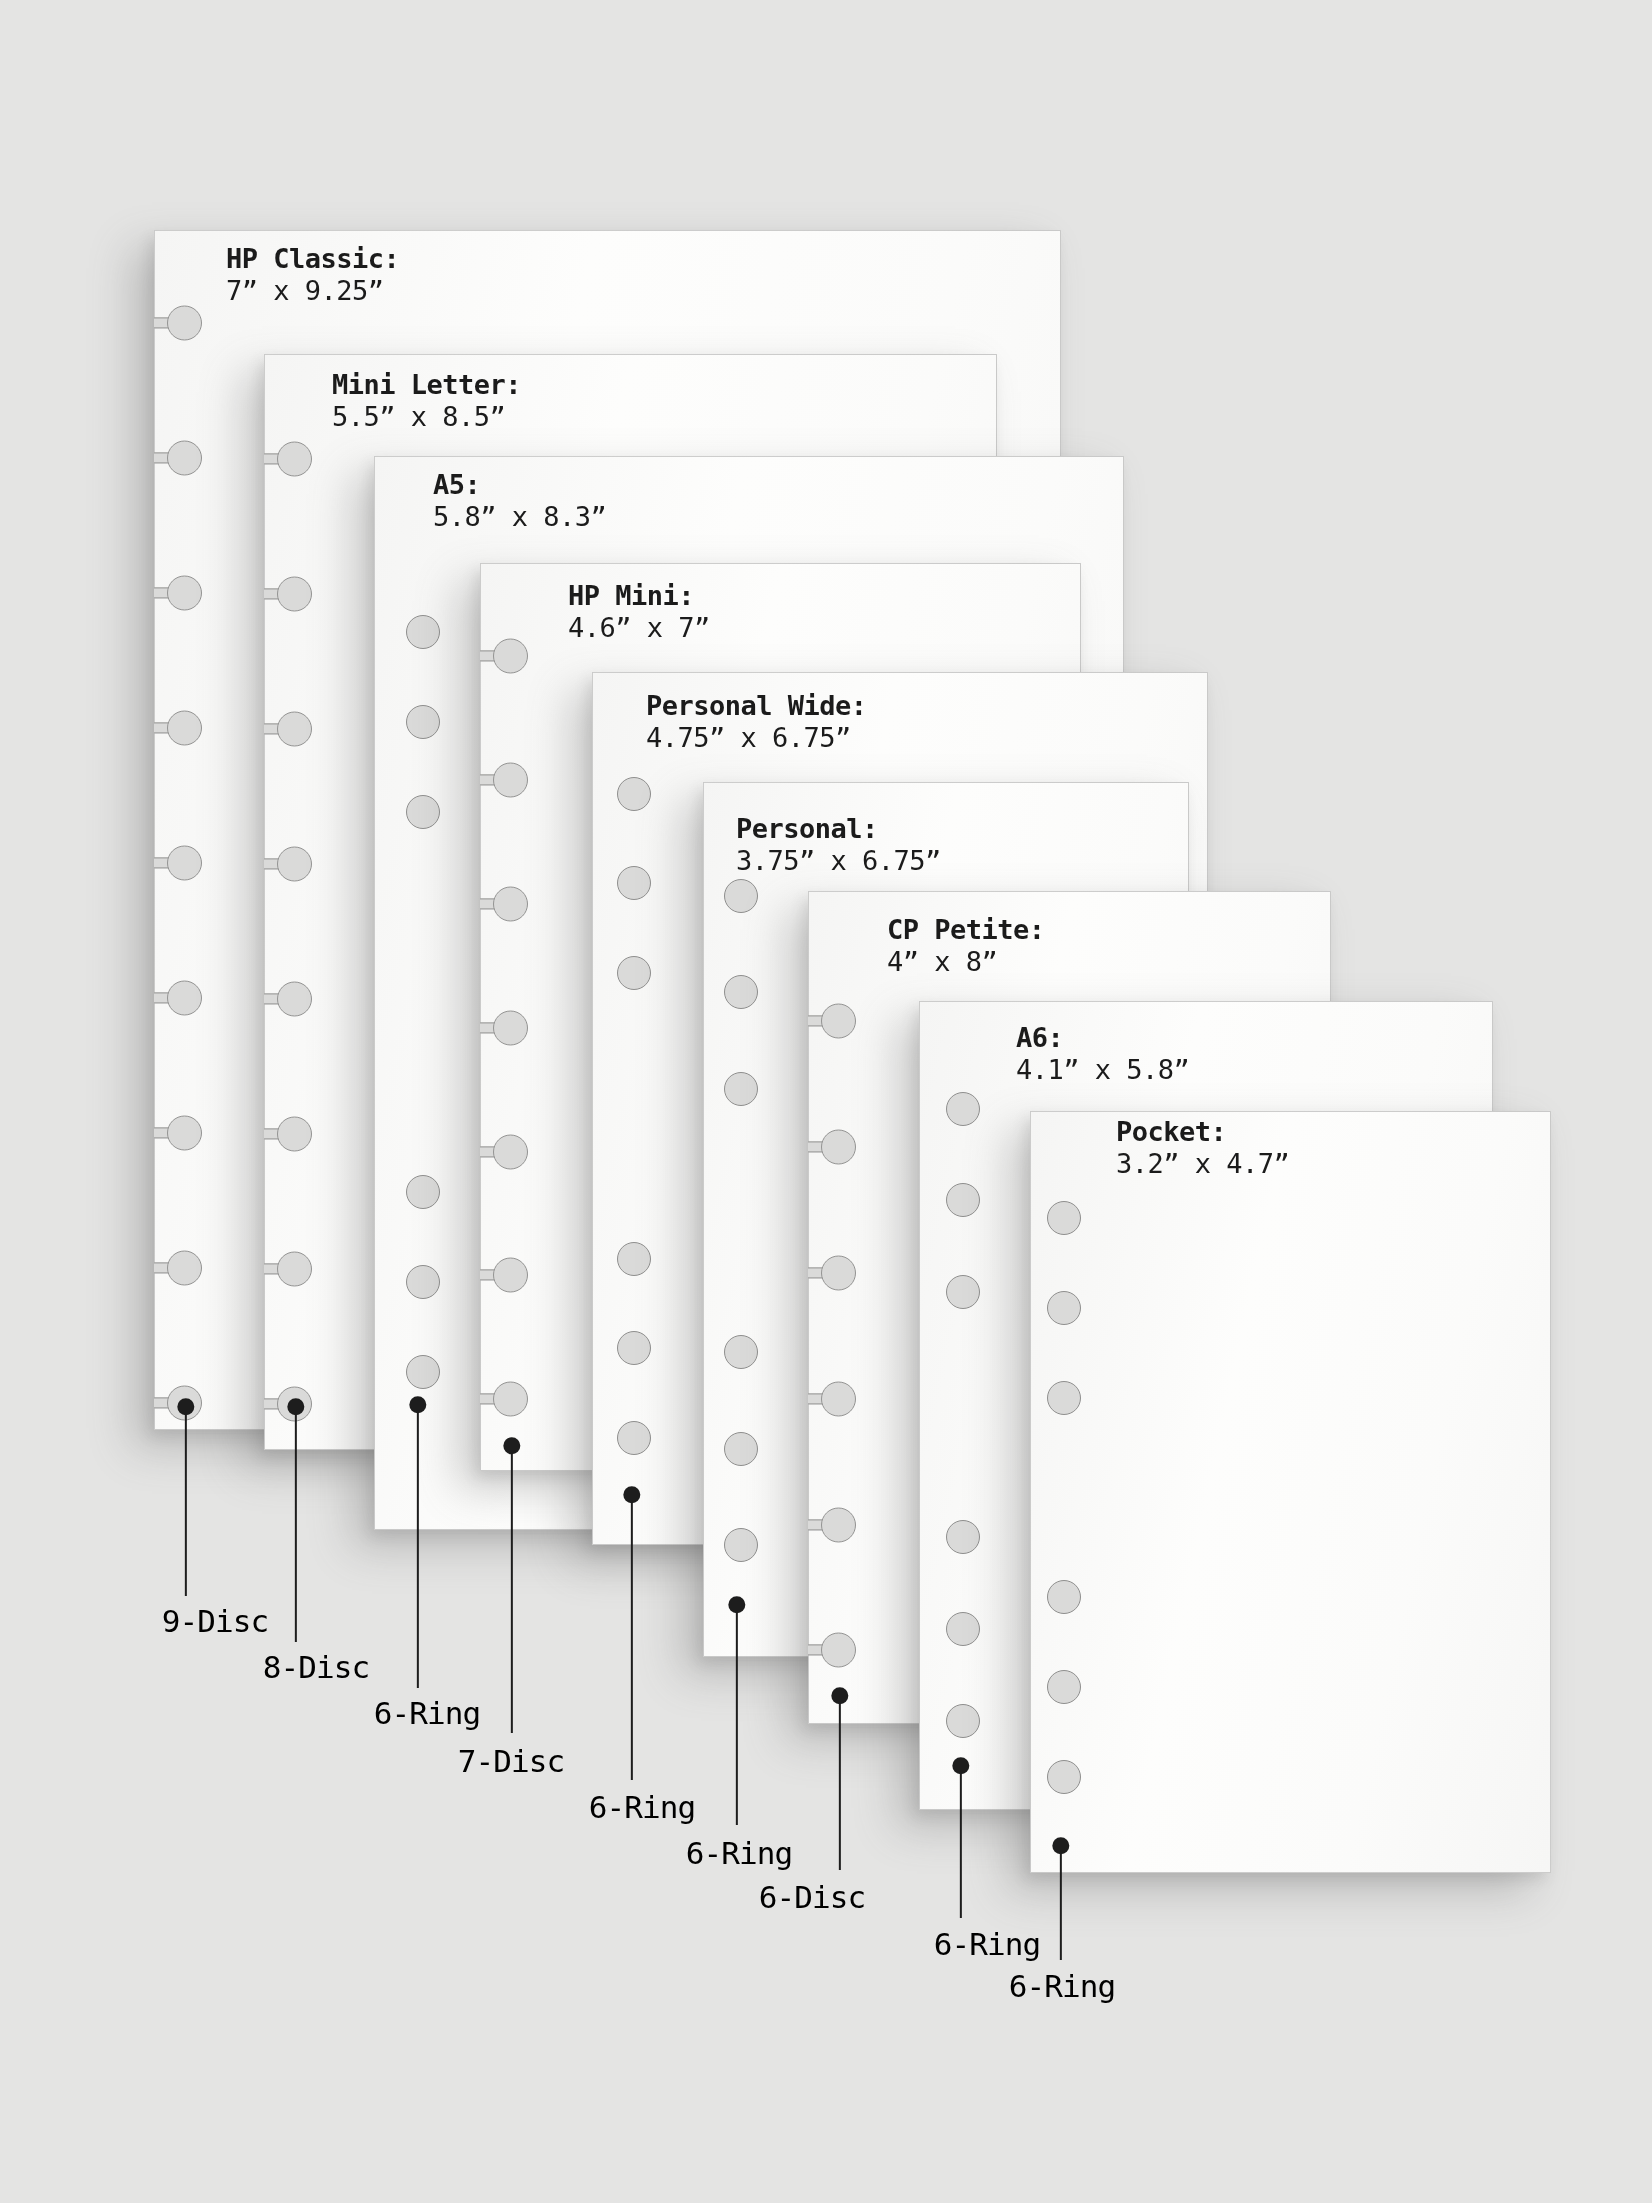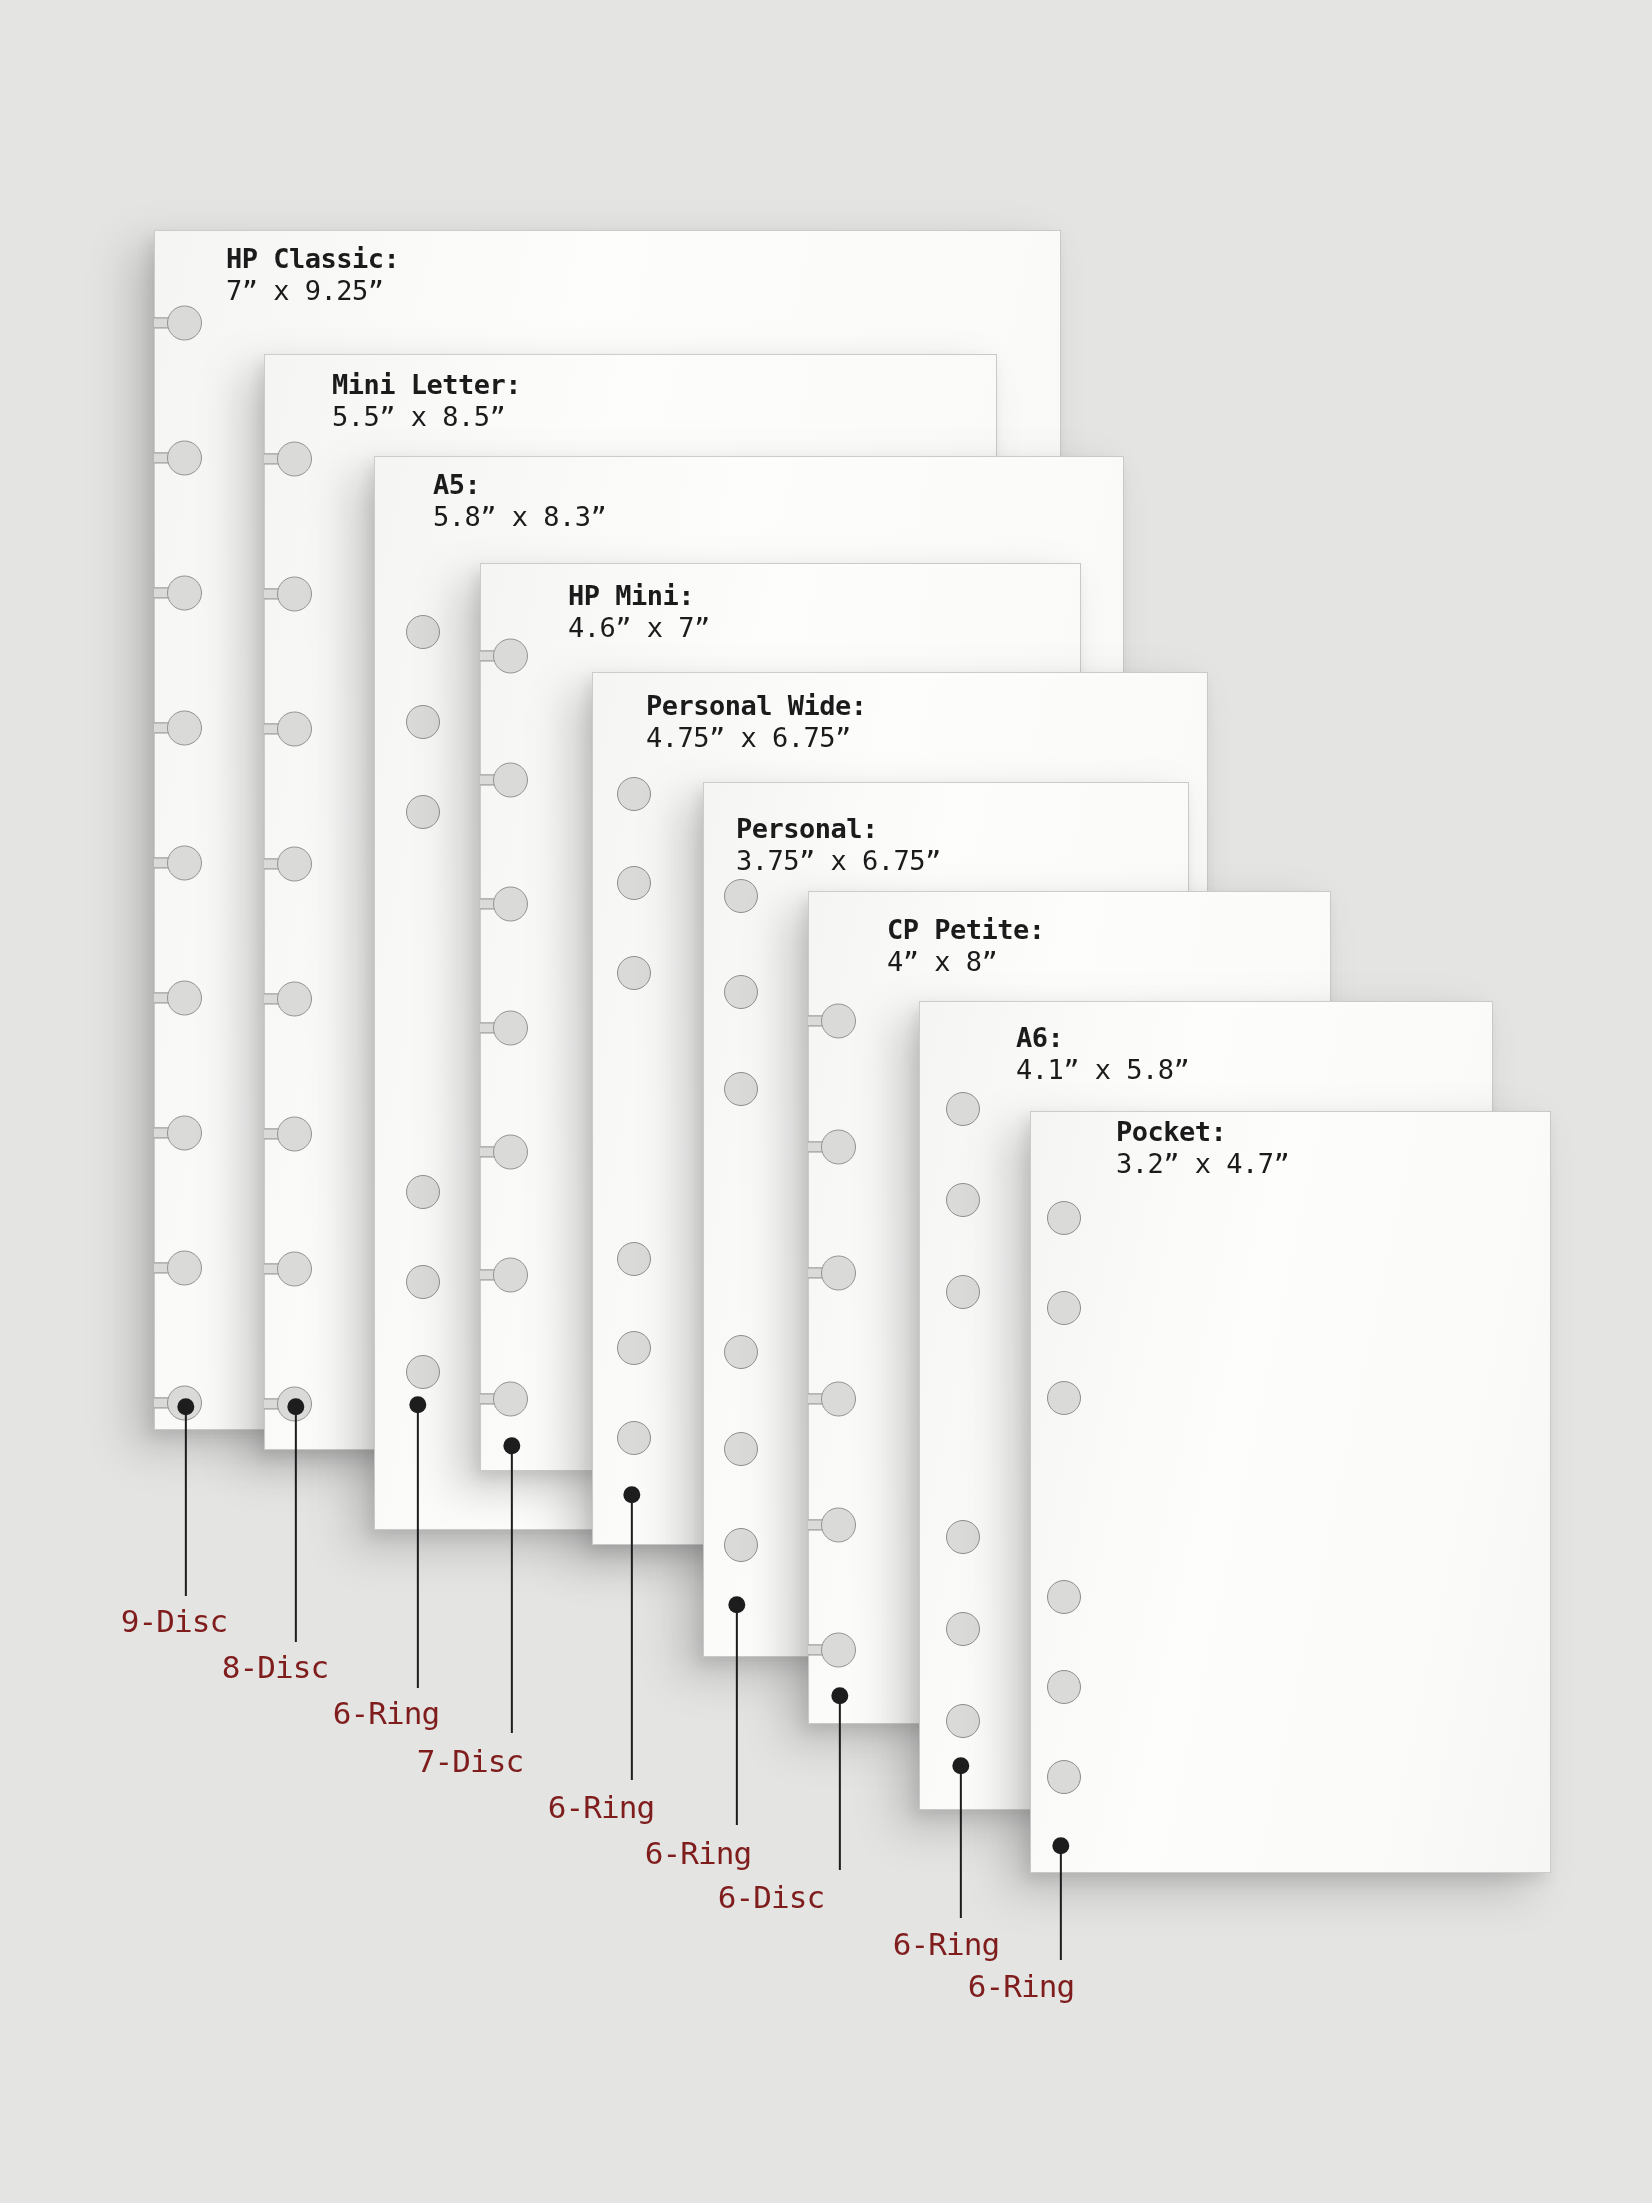--- a/index.html
+++ b/index.html
@@ -40,21 +40,21 @@
   #annotations{position:absolute;left:0;top:0;width:100%;height:100%;z-index:60;pointer-events:none;}
   .callout-dot{
     position:absolute;width:17.4px;height:17.4px;border-radius:50%;
     background:#1d1d1d;transform:translate(-50%,-50%);
   }
   .callout-line{
     position:absolute;width:2.3px;background:#1d1d1d;transform:translateX(-50%);
   }
   .callout-label{
     position:absolute;transform:translateX(-50%);
-    color:#7f1d1d;font-size:31px;font-weight:500;letter-spacing:-0.9px;white-space:pre;
+    color:#000000;font-size:31px;font-weight:500;letter-spacing:-0.9px;white-space:pre;margin-left:41px;
   }
 </style>
 </head>
 <body>
 
 <div id="stage">
   <div id="papers">
       <div class="paper" style="left: 154px; top: 230px; width: 907px; height: 1200px; z-index: 1;">
         <div class="paper-label" style="left: 71px; top: 12px;">
           <div class="paper-name">HP Classic:</div>

